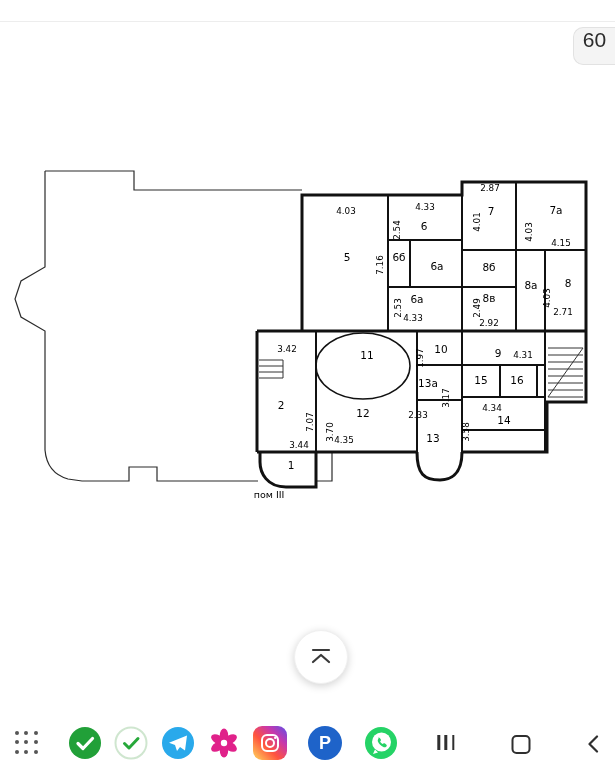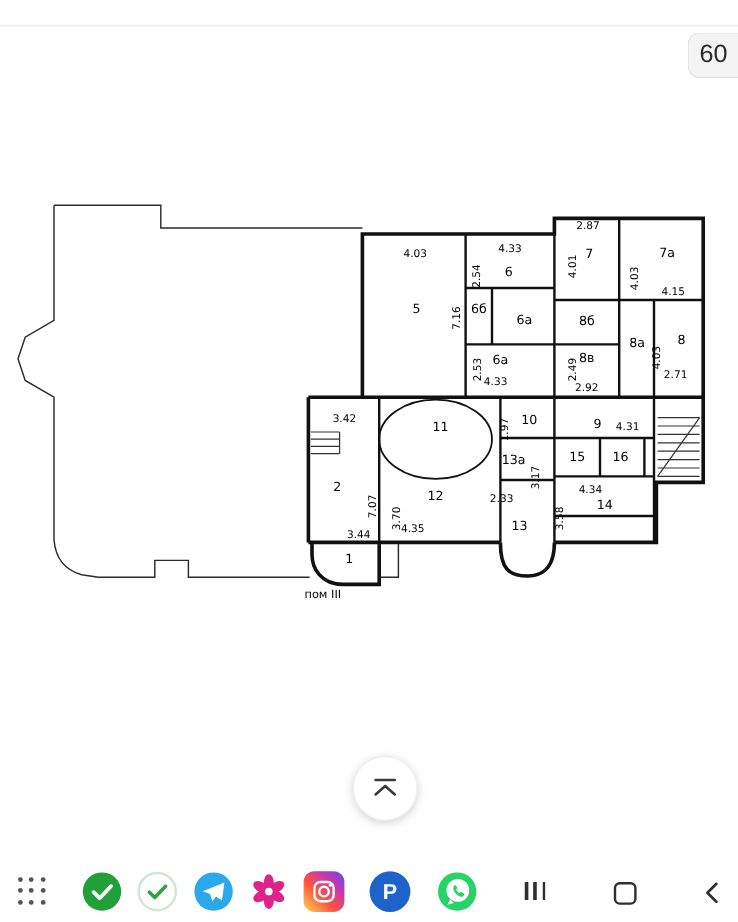--- a/index.html
+++ b/index.html
@@ -4,21 +4,21 @@
 <style>
   html,body{margin:0;padding:0;}
   body{
     width:615px;height:768px;position:relative;overflow:hidden;
     background:#ffffff;font-family:"Liberation Sans",sans-serif;
   }
   .top-hairline{position:absolute;left:0;top:21px;width:615px;height:1px;background:#ededed;}
   .top-badge{
     position:absolute;right:0;top:27px;width:42px;height:38px;
     background:#f4f4f4;border:1px solid #e2e2e2;border-right:none;
-    border-radius:10px 0 0 10px;display:flex;align-items:center;justify-content:center;
+    border-radius:10px 0 0 10px;display:flex;justify-content:center;
     font-size:21px;color:#2b2b2b;box-sizing:border-box;
   }
   .plan-wrap{position:absolute;left:0;top:0;}
   .fab{
     position:absolute;left:294px;top:630px;width:52px;height:52px;border-radius:50%;
     background:#ffffff;border:1px solid #f0f0f0;
     box-shadow:0 2px 8px rgba(0,0,0,0.18);
     display:flex;align-items:center;justify-content:center;
   }
   .dock{position:absolute;left:0;bottom:0;width:615px;height:50px;background:#ffffff;}

